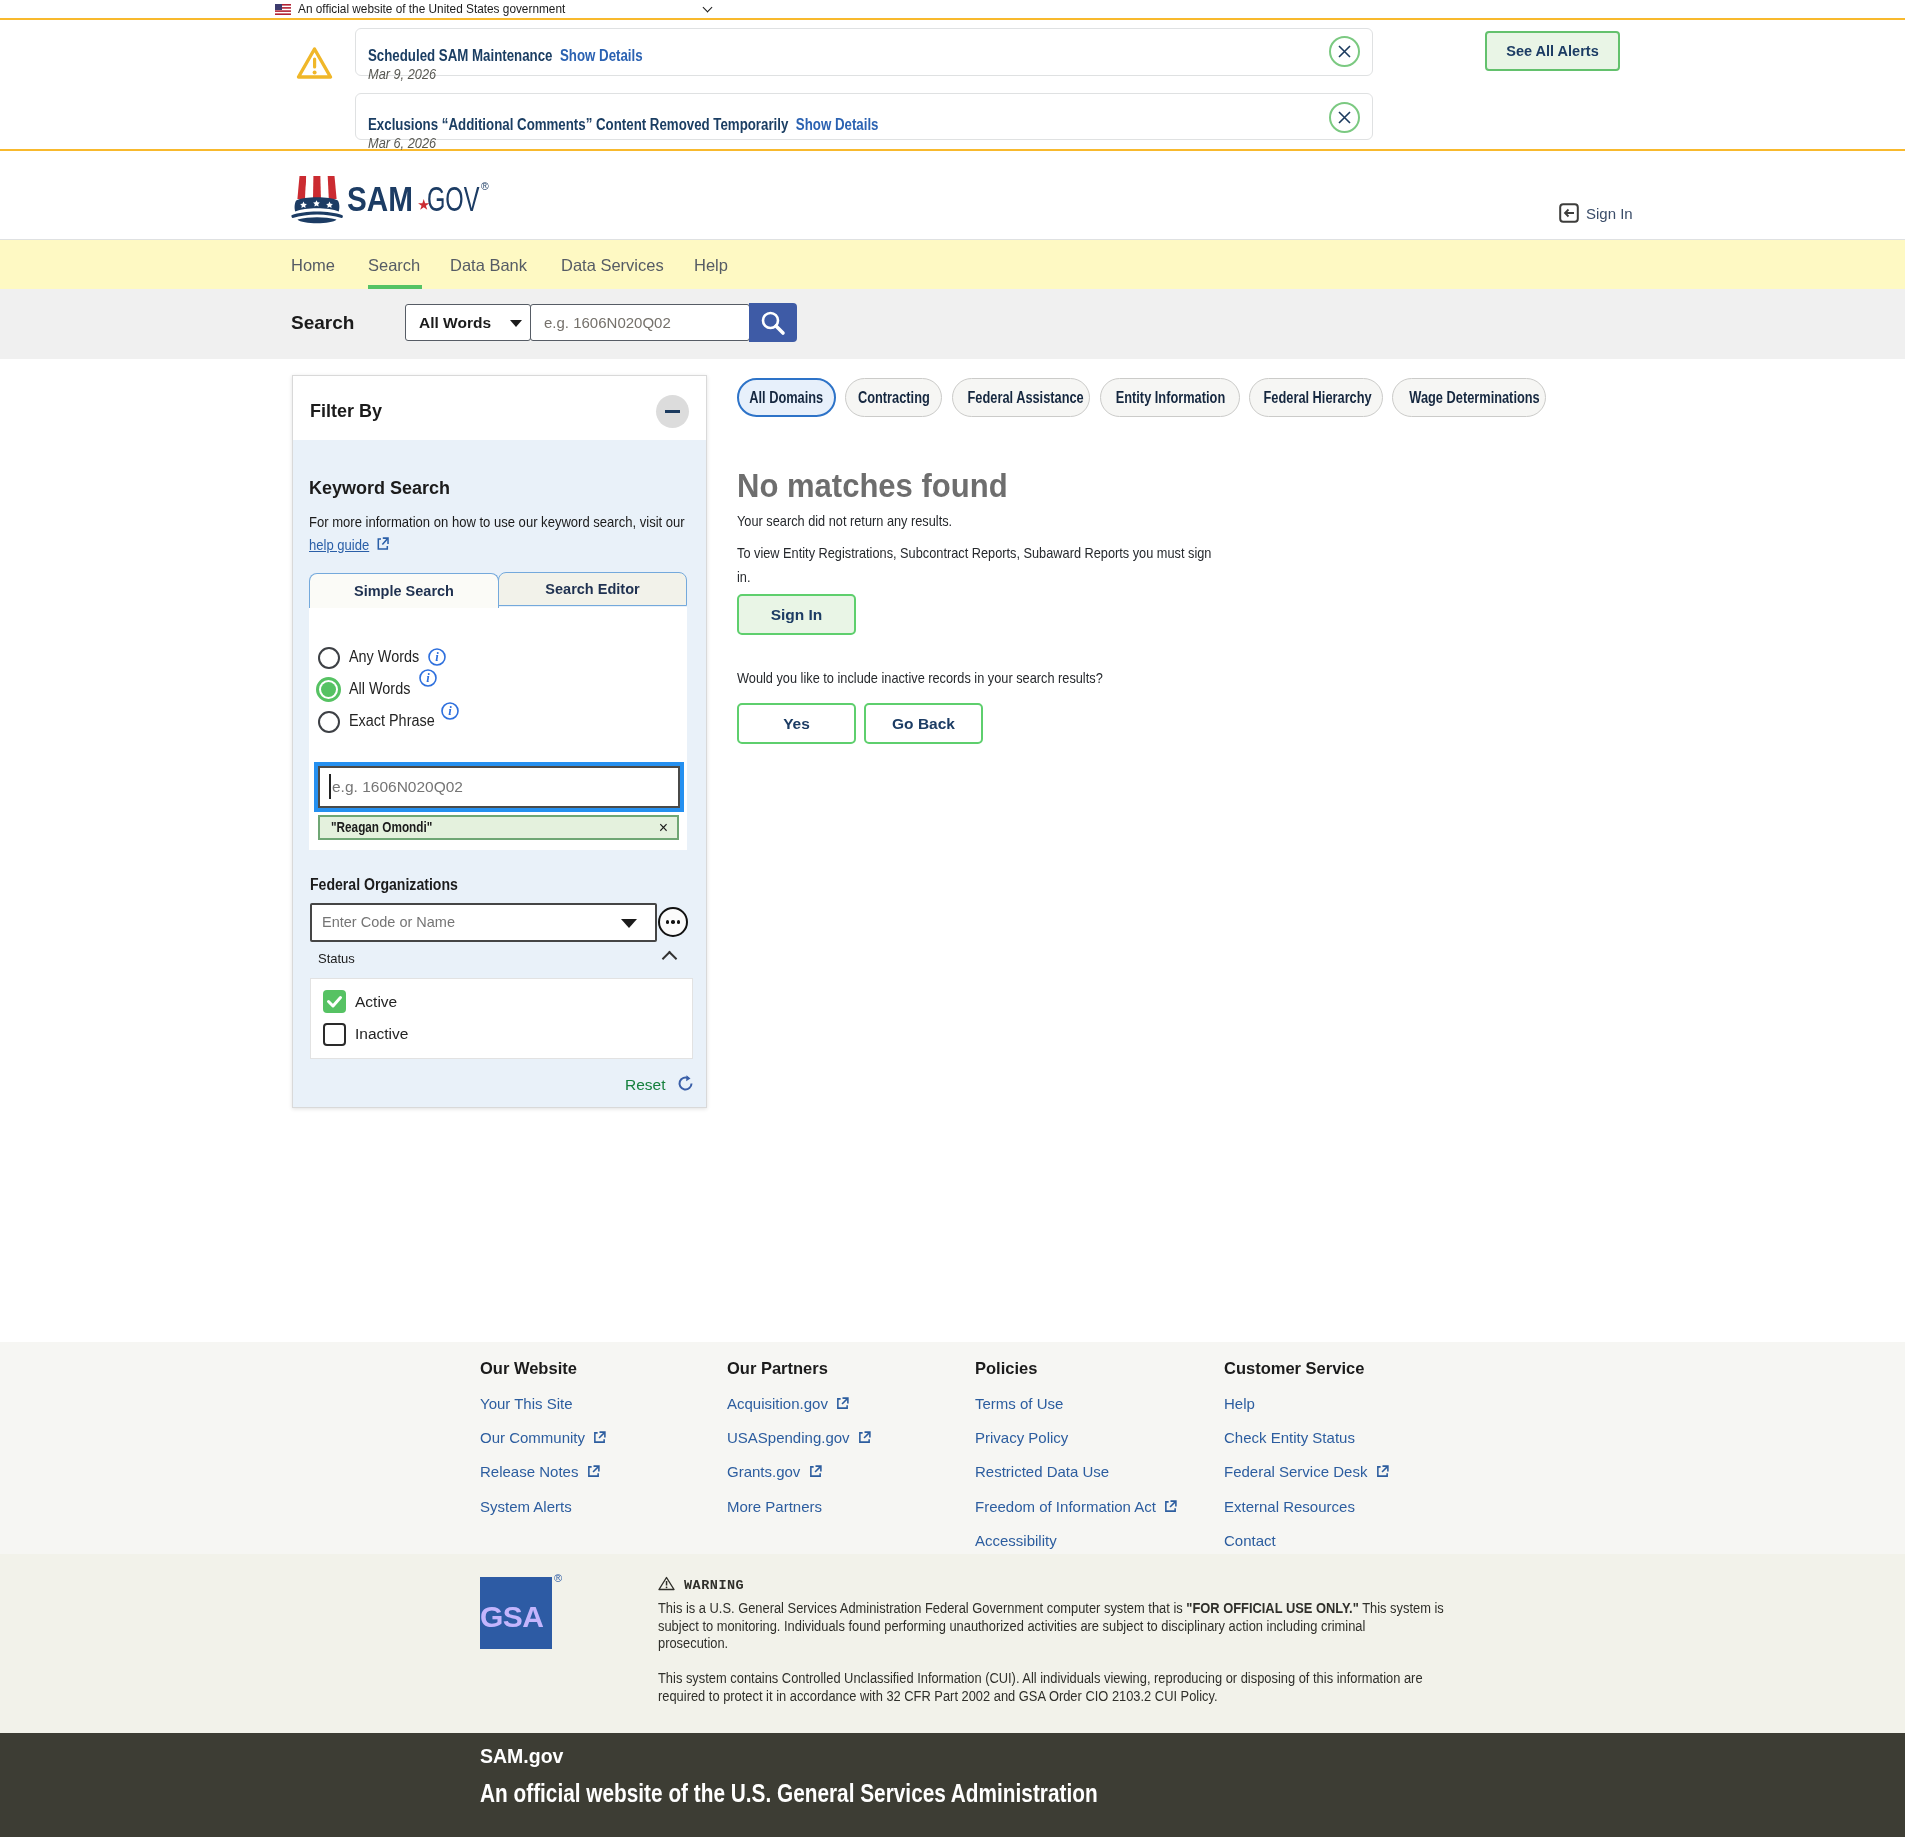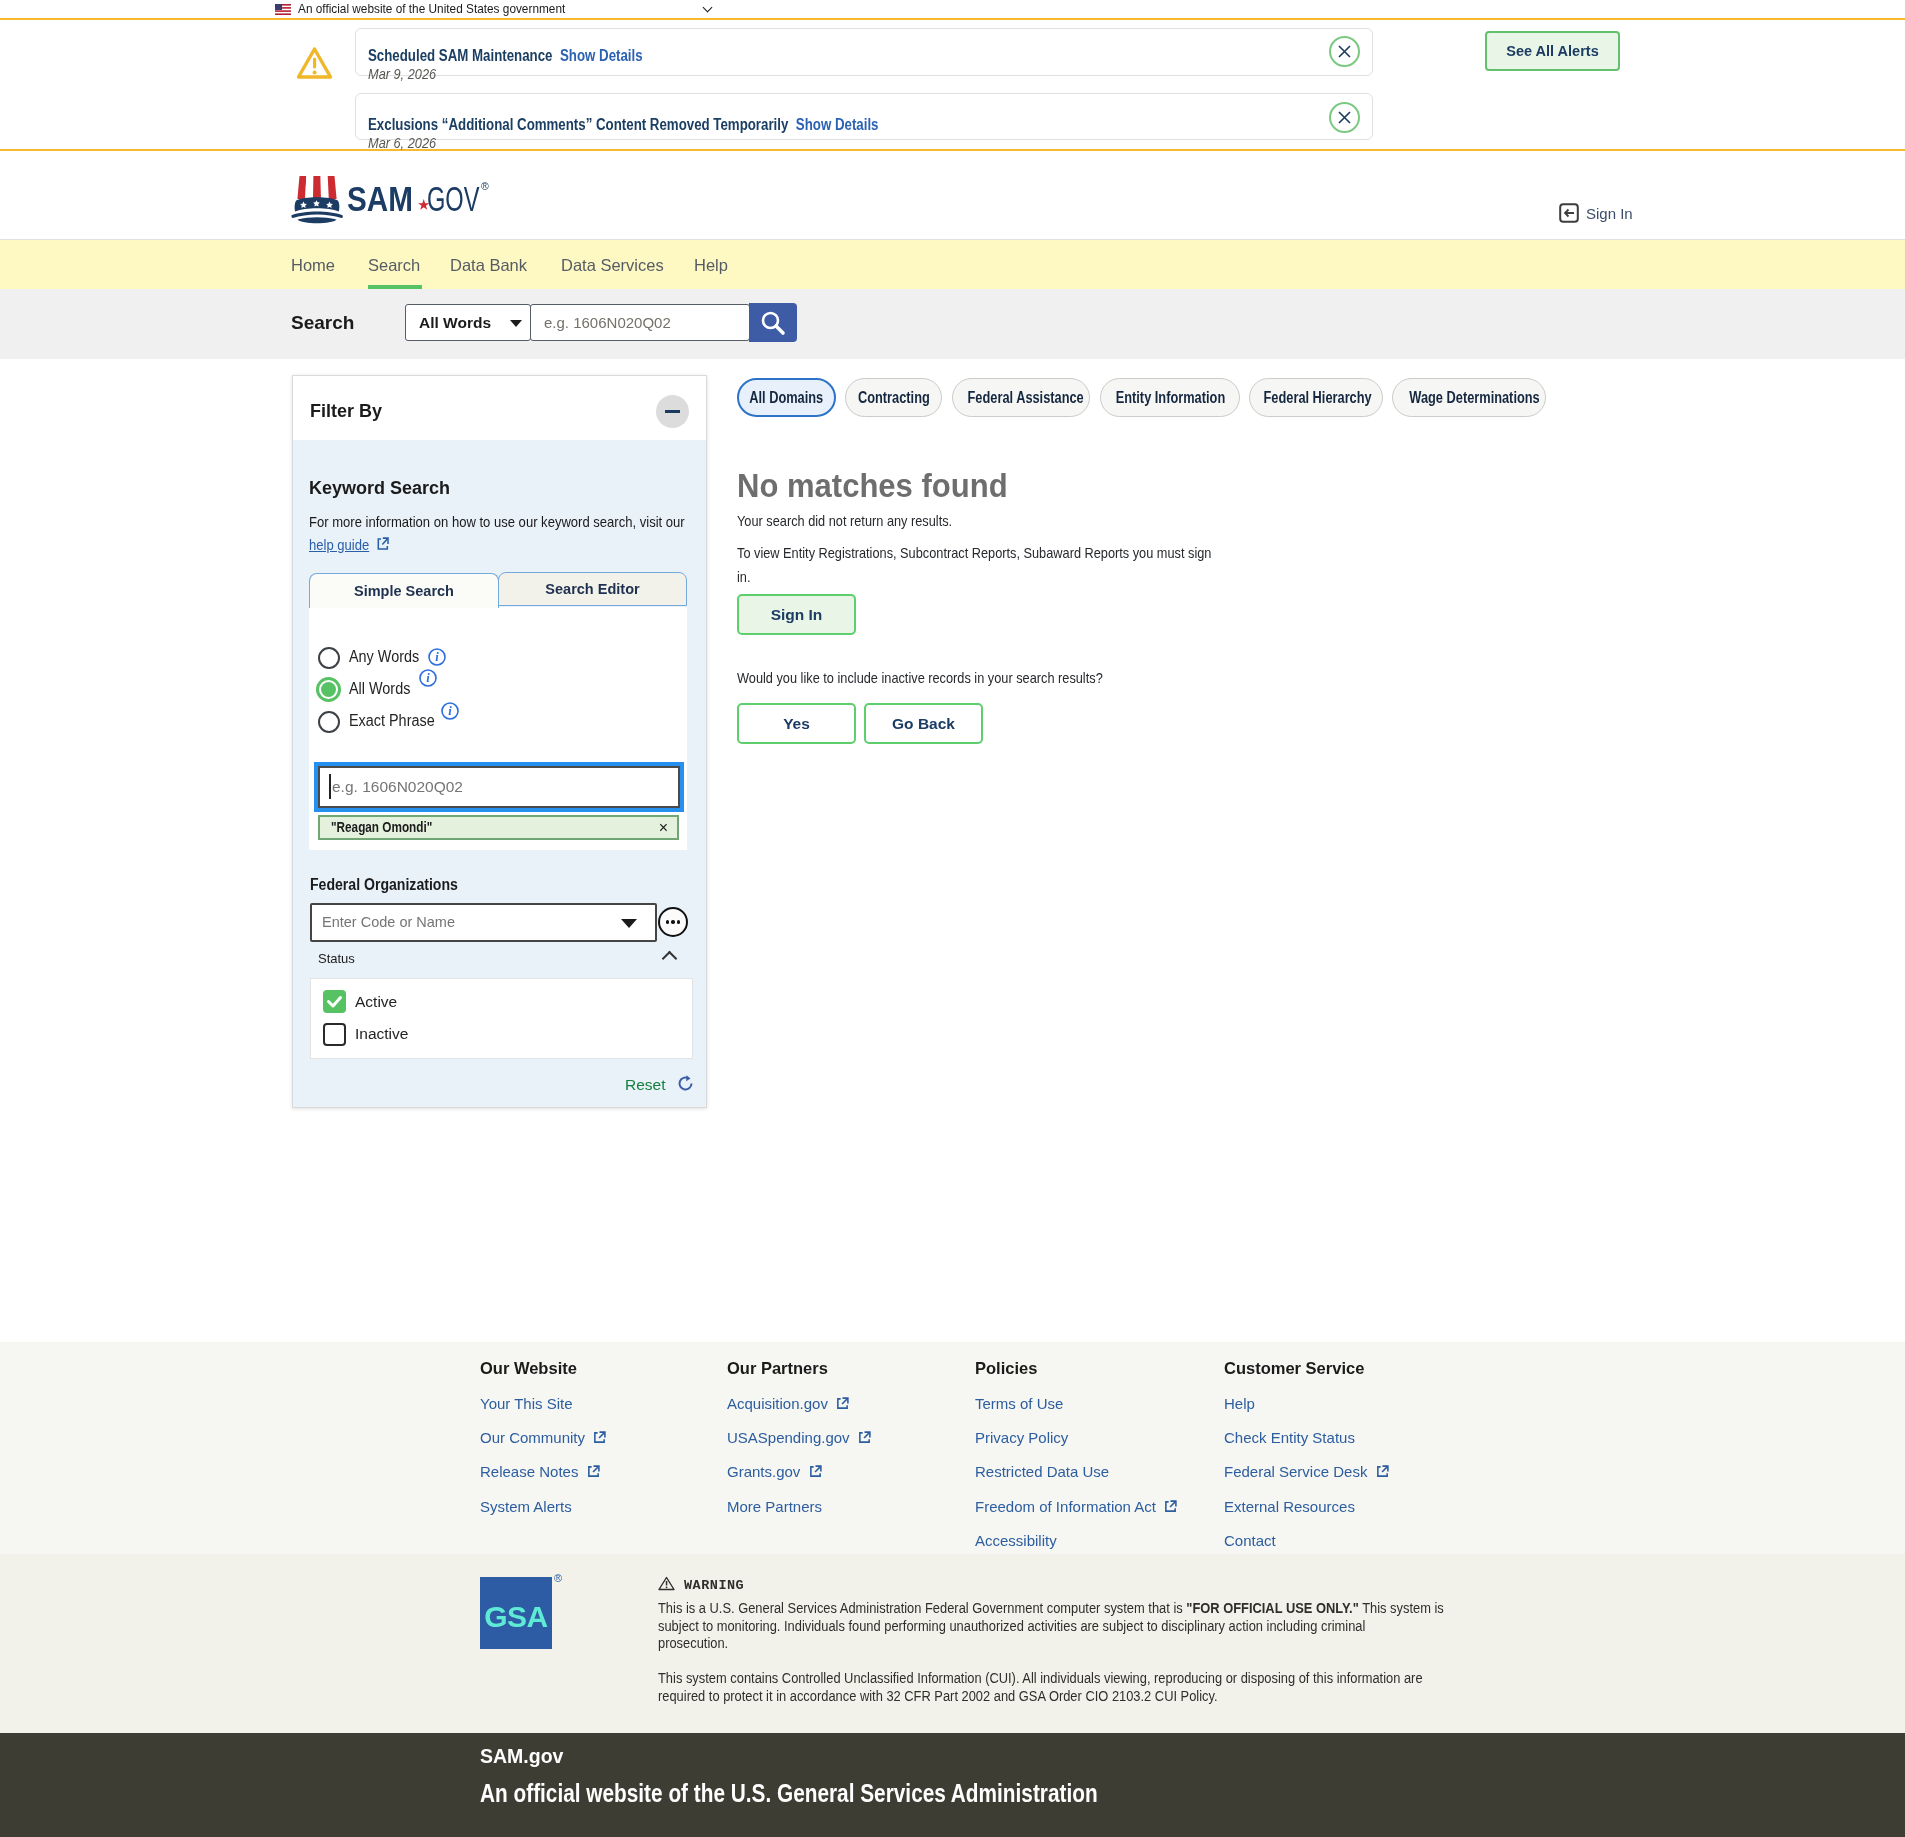--- a/index.html
+++ b/index.html
@@ -79,21 +79,21 @@
 .pill.off { background:#f6f6f4; border:1px solid #cbcbc9; }
 #nomatch { position:absolute; left:737px; top:467px; font-size:33px; font-weight:bold; color:#6e6e6e; transform:scaleX(0.94); transform-origin:0 0; }
 .rtxt { position:absolute; font-size:14.5px; color:#26292d; line-height:23.5px; transform:scaleX(0.88); transform-origin:0 0; white-space:nowrap; }
 .gbtn { position:absolute; width:119px; height:41px; border-radius:5px; border:2px solid #5ecf6d; font-size:15.5px; font-weight:bold; color:#1c3c64; text-align:center; line-height:37px; }
 
 #f1 { position:absolute; left:0; top:1342px; width:1905px; height:212px; background:#f6f6f3; }
 .fcol { position:absolute; top:17px; }
 .fcol .h { font-size:16.5px; font-weight:bold; color:#1b1b1b; margin-bottom:17px; }
 .fcol .l { font-size:15px; color:#2c5d9f; margin-bottom:17.2px; height:17px; }
 #f2 { position:absolute; left:0; top:1554px; width:1905px; height:179px; background:#f2f2ea; }
-#gsa { position:absolute; left:480px; top:23px; width:72px; height:72px; background:#2d5ba4; color:#5eead4; font-weight:bold; font-size:30px; text-align:center; line-height:79px; letter-spacing:-0.5px; }
+#gsa { position:absolute; left:480px; top:23px; width:72px; height:72px; background:#2d5ba4; color:#c4b5fd; font-weight:bold; font-size:30px; text-align:left; line-height:79px; letter-spacing:-0.5px; }
 #gsar { position:absolute; left:554px; top:18px; font-size:11px; color:#2d5ba4; }
 #warnh { position:absolute; left:658px; top:22px; font-family:"Liberation Mono", monospace; font-size:13.5px; font-weight:bold; color:#2f2f2a; letter-spacing:0.5px; }
 .wpar { position:absolute; left:658px; width:900px; font-size:14px; color:#2f2f2a; line-height:17.7px; transform:scaleX(0.92); transform-origin:0 0; }
 #f3 { position:absolute; left:0; top:1733px; width:1905px; height:104px; background:#3d3d34; color:#fff; }
 #f3 .a { position:absolute; left:480px; top:12px; font-size:19.5px; font-weight:bold; }
 #f3 .b { position:absolute; left:480px; top:45px; font-size:26px; font-weight:bold; transform:scaleX(0.8); transform-origin:0 0; white-space:nowrap; }
 .extic { display:inline-block; vertical-align:-1px; margin-left:4px; }
 </style>
 </head>
 <body>

